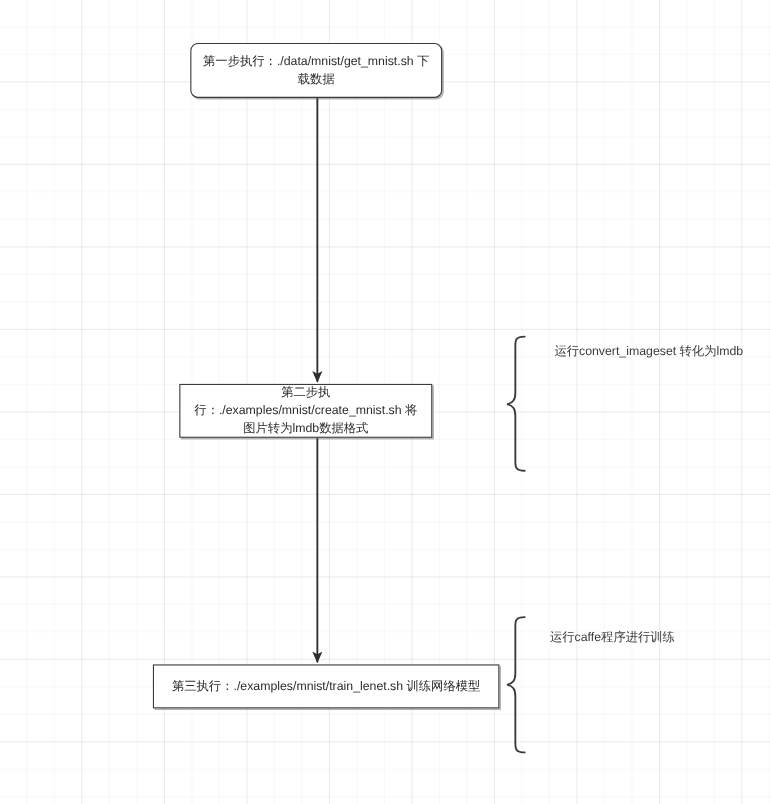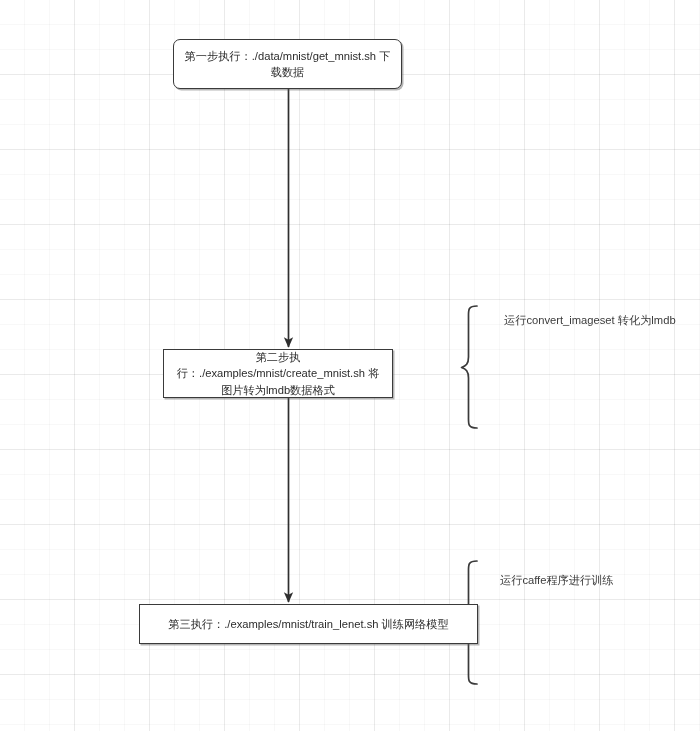--- a/index.html
+++ b/index.html
@@ -71,21 +71,21 @@
   #node-step2 {
     left: 163px;
     top: 349px;
     width: 230px;
     height: 49px;
     border-radius: 0px;
   }
   #node-step3 {
     left: 139px;
     top: 604px;
-    width: 339px;
+    width: 315px;
     height: 40px;
     border-radius: 0px;
   }
 
   .annotation {
     position: absolute;
     font-size: 11.2px;
     color: #3a3a3a;
     white-space: nowrap;
     line-height: 1.4;

